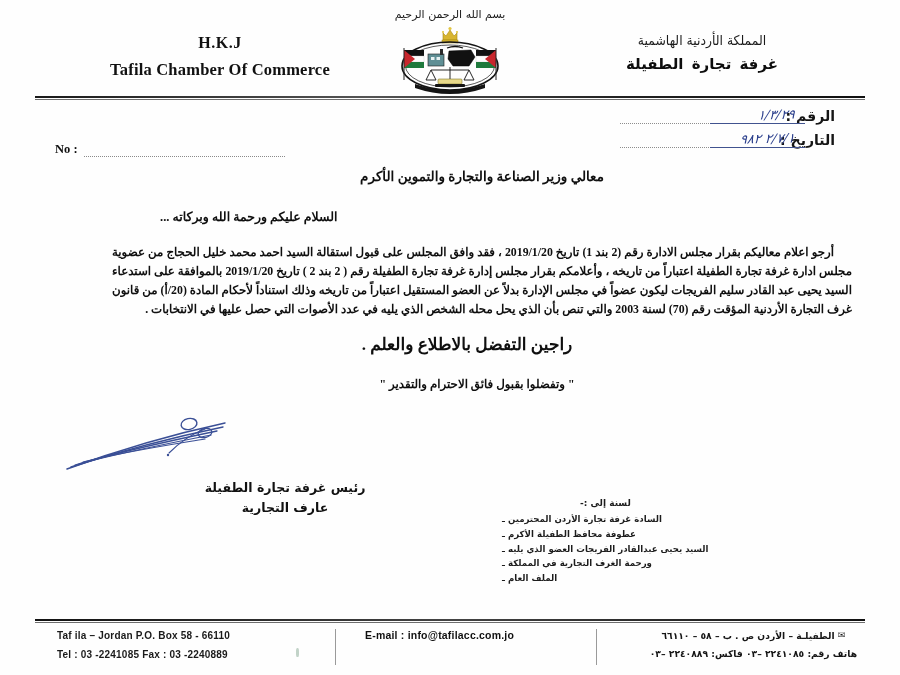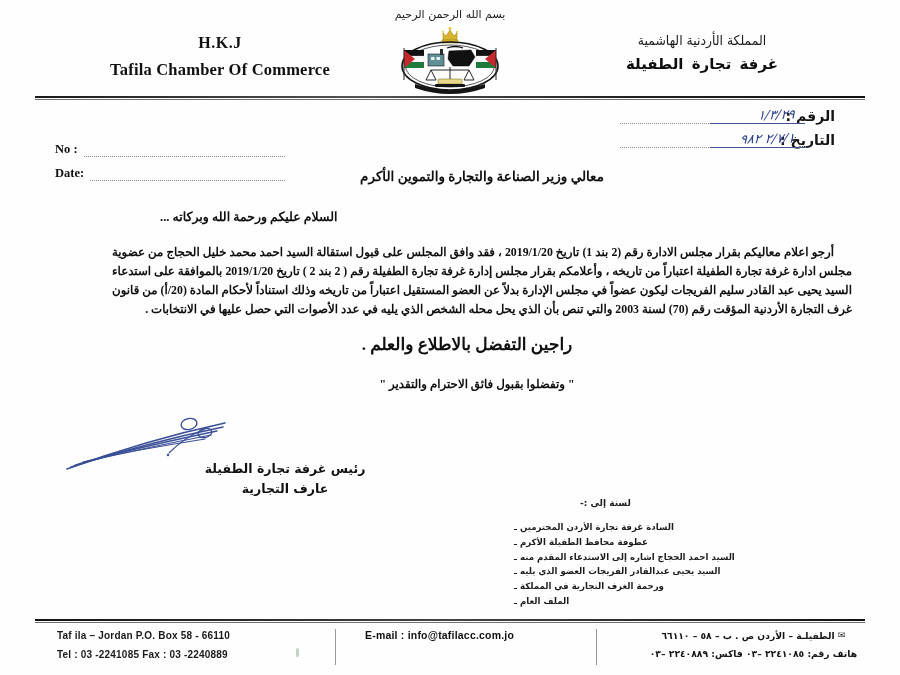--- a/index.html
+++ b/index.html
@@ -273,21 +273,21 @@
   .sig-svg {
     position: absolute;
     left: -55px;
     top: -10px;
     width: 200px;
     height: 62px;
     pointer-events: none;
   }
   .sig-lines {
     position: relative;
-    margin-top: 36px;
+    margin-top: 55px;
     font-family: "DejaVu Sans", sans-serif;
     font-weight: bold;
     color: #111;
   }
   .sig-lines .t1 {
     font-size: 12.5px;
     letter-spacing: 0.5px;
     margin-bottom: 5px;
   }
   .sig-lines .t2 {
@@ -308,21 +308,21 @@
   }
   .cc-title {
     font-size: 9px;
     font-weight: bold;
     margin-bottom: 4px;
     text-align: left;
     padding-left: 78px;
   }
   .cc ul {
     list-style: none;
-    margin: 12px;
+    margin: 0;
     padding: 0;
   }
   .cc li {
     font-size: 8.6px;
     font-weight: bold;
     line-height: 1.72;
     white-space: nowrap;
     text-align: left;
   }
   .cc li::after {
@@ -471,24 +471,20 @@
   </div>
 
   <div class="rule-top">
     <div class="a"></div>
       <div class="b"></div>
   </div>
 
   <div class="refblock-left">
     <div class="refrow">
       <span class="lbl">No :</span>
-      <span class="dots"></span>
-    </div>
-    <div class="refrow">
-      <span class="lbl">Date:</span>
       <span class="dots"></span>
     </div>
   </div>
 
   <div class="refblock-right">
     <div class="refrow-ar">
       <span class="lbl">الرقم :</span>
       <span class="dots"></span>
       <span class="hw-underline"></span>
       <span class="handwrite">١/٣/٢٩</span>
@@ -527,21 +523,20 @@
       <div class="t1">رئيس غرفة تجارة الطفيلة</div>
       <div class="t2">عارف التجارية</div>
     </div>
   </div>
 
   <div class="cc">
     <div class="cc-title">لسنة إلى :-</div>
     <ul>
       <li>السادة غرفة تجارة الأردن المحترمين</li>
       <li>عطوفة محافظ الطفيلة الأكرم</li>
-      <li>السيد احمد الحجاج اشاره إلى الاستدعاء المقدم منه</li>
       <li>السيد يحيى عبدالقادر الفريجات العضو الذي يليه</li>
       <li>ورحمة الغرف التجارية في المملكة</li>
       <li>الملف العام</li>
     </ul>
   </div>
 
   <div class="rule-bottom">
     <div class="a"></div>
       <div class="b"></div>
   </div>

